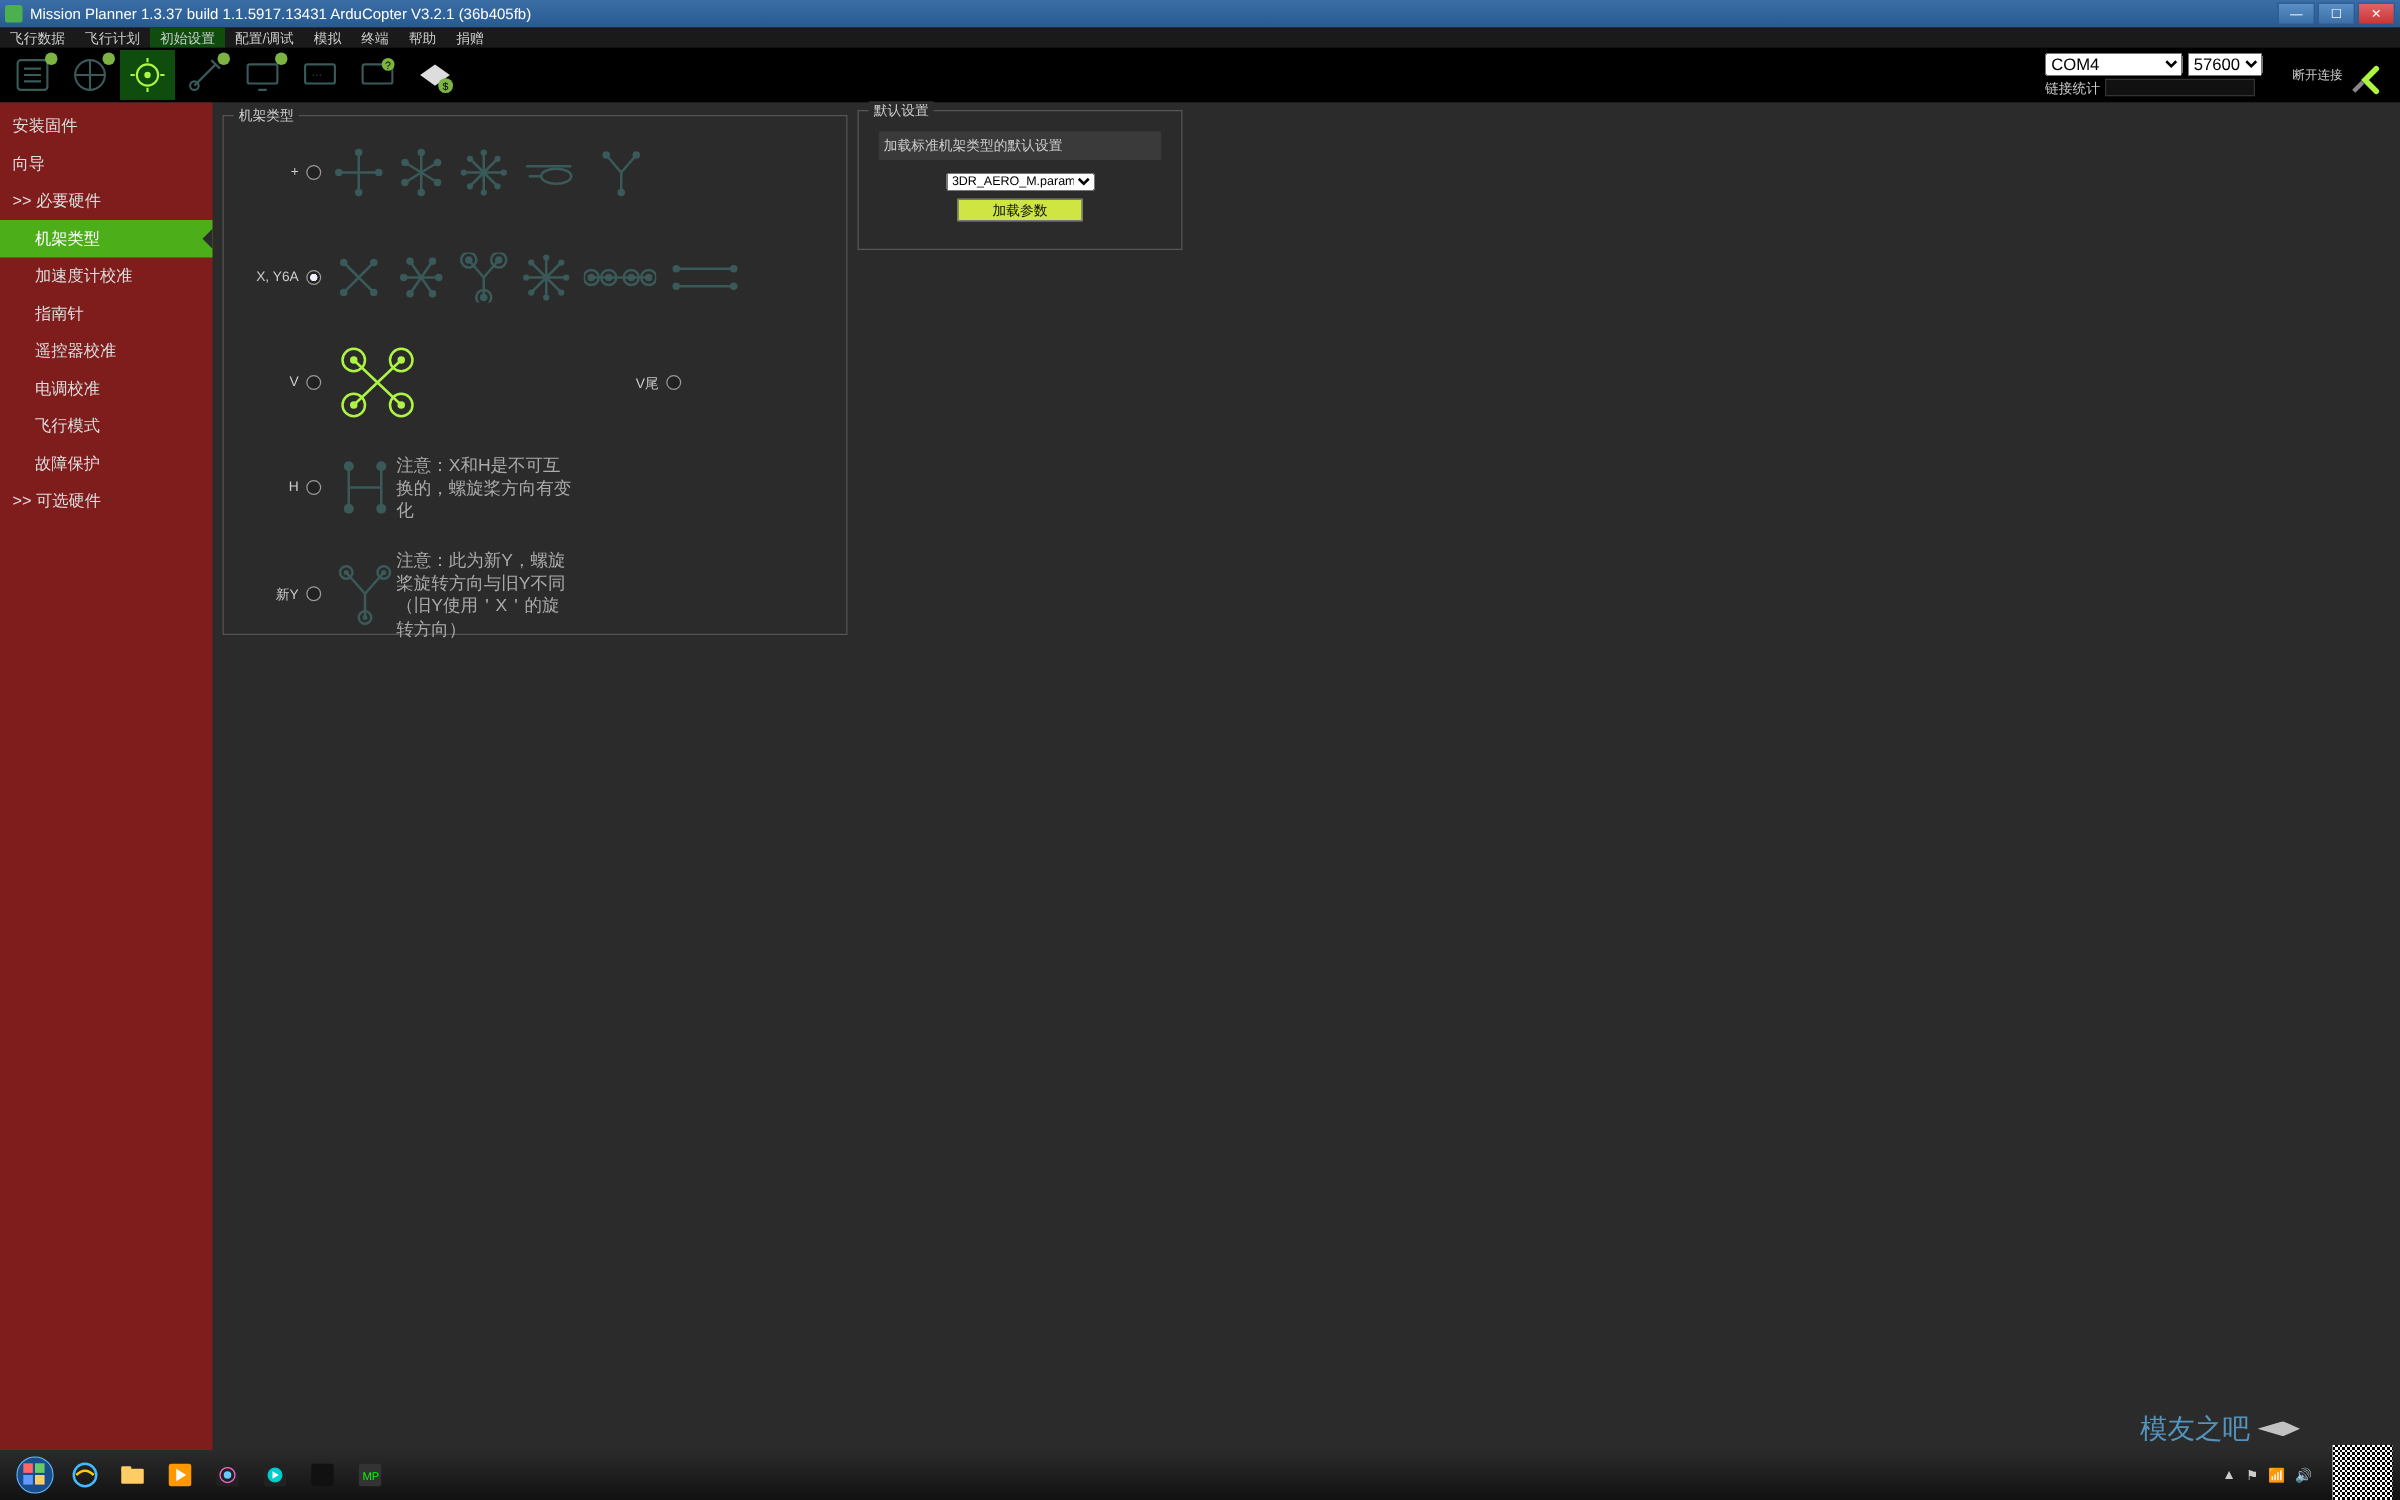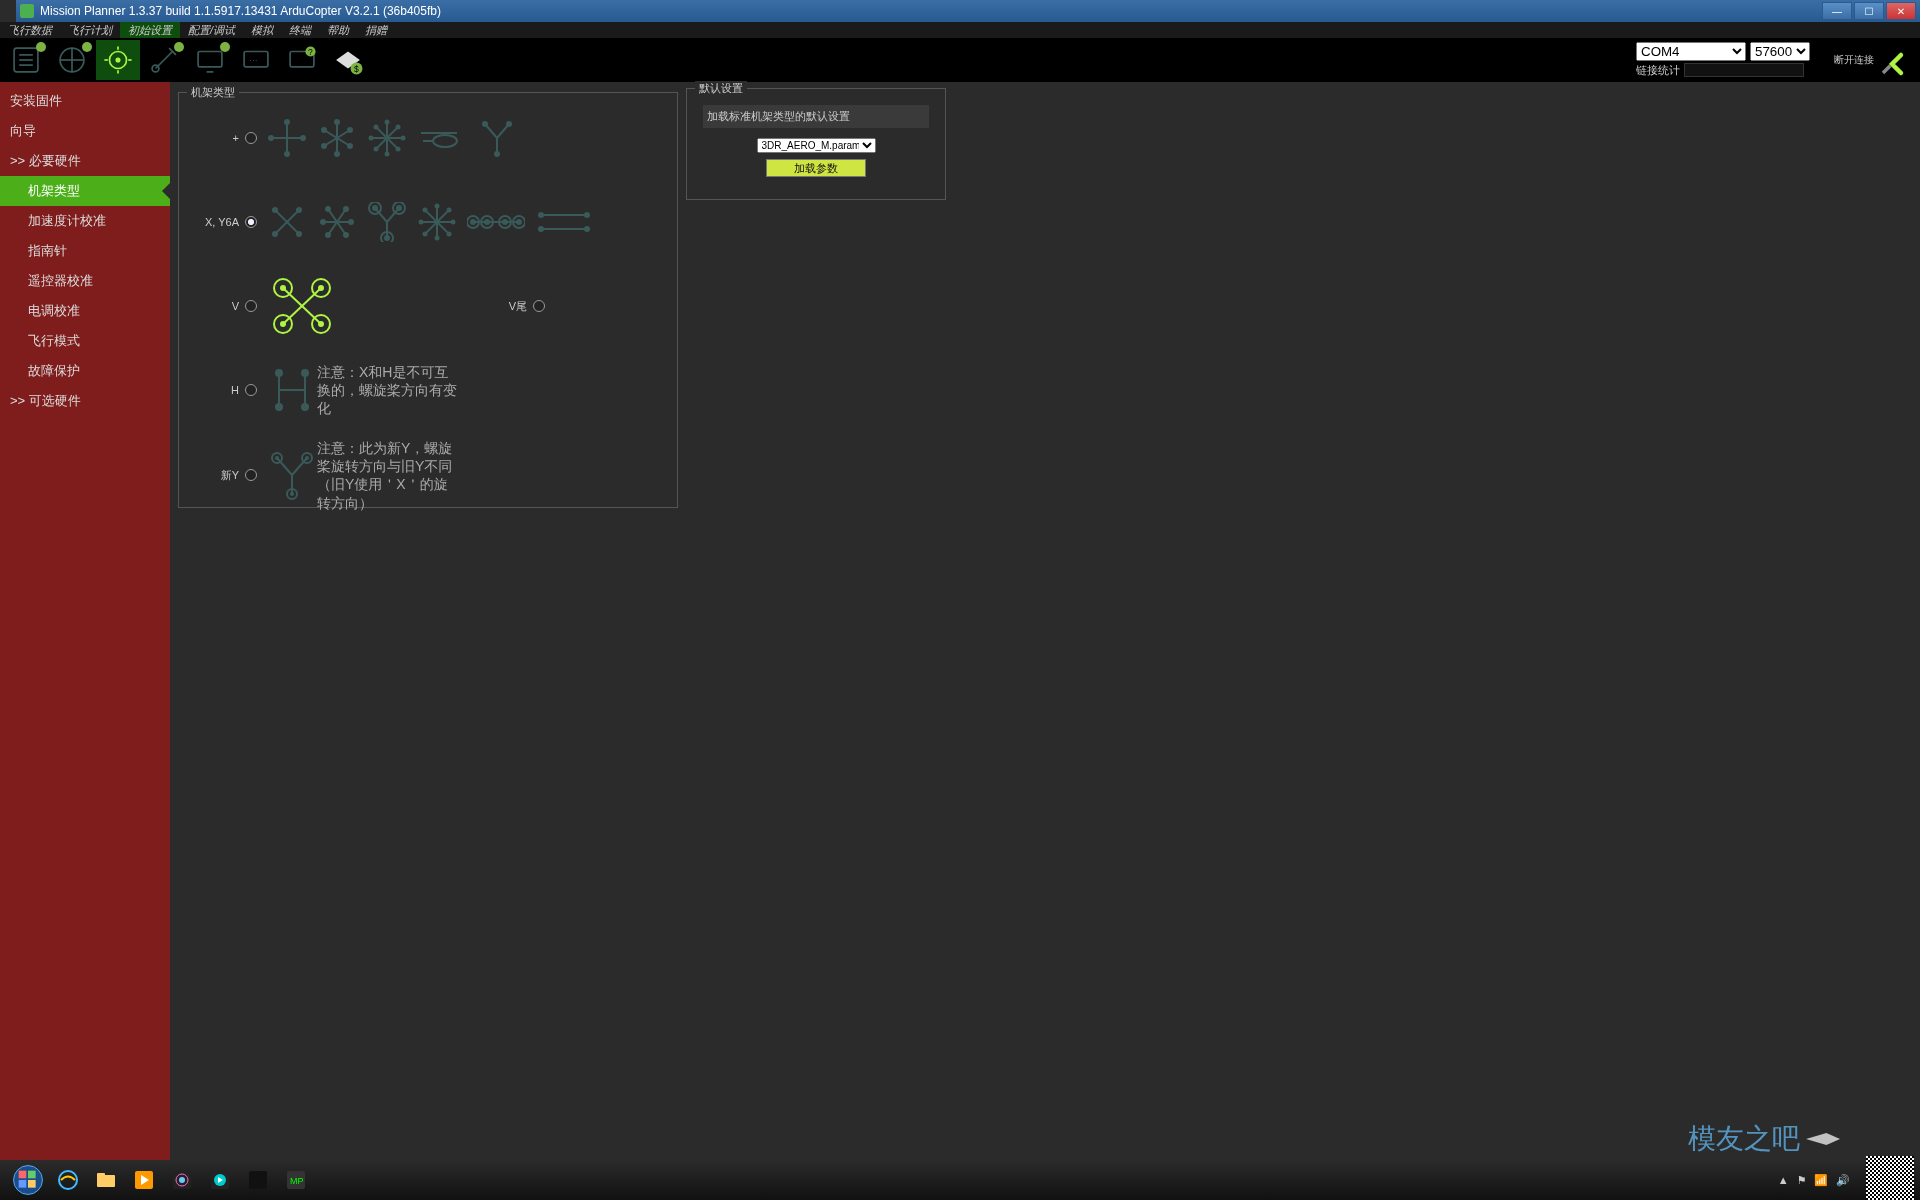--- a/index.html
+++ b/index.html
@@ -1,28 +1,28 @@
 <!DOCTYPE html>
 <html><head>
 <meta charset="utf-8">
 <style>
   * { margin: 0; padding: 0; box-sizing: border-box; font-family: "Microsoft YaHei", Arial, sans-serif; }
   body { background: #2b2b2b; color: #ddd; font-size: 12px; width: 1920px; height: 1200px; overflow: hidden; position: relative; }
 
   
-  .titlebar { height: 22px; background: linear-gradient(#3a6ea5, #285a92); display: flex; align-items: center; padding: 0 4px; color: #fff; font-size: 12px; justify-content: space-between; margin-left: 16px; }
+  .titlebar { height: 22px; background: linear-gradient(#3a6ea5, #285a92); display: flex; align-items: center; padding: 0 4px; color: #fff; font-size: 12px; justify-content: space-between; }
   .titlebar .left { display: flex; align-items: center; gap: 6px; }
   .titlebar .icon { width: 14px; height: 14px; background: #4caf50; border-radius: 2px; }
   .winbtns { display: flex; }
   .winbtn { width: 30px; height: 18px; background: linear-gradient(#5b8fc7, #3a6ea5); margin-left: 2px; border: 1px solid #2c5a90; display: flex; align-items: center; justify-content: center; font-size: 10px; color: #fff; cursor: pointer; }
   .winbtn.close { background: linear-gradient(#d66, #c33); }
 
   
   .menubar { height: 16px; background: #1a1a1a; display: flex; align-items: center; font-size: 11px; color: #ccc; }
-  .menubar .tab { padding: 0 8px; height: 100%; display: flex; align-items: center; cursor: pointer; font-style: italic; }
+  .menubar .tab { padding: 0 8px; height: 100%; display: flex; align-items: center; cursor: pointer; }
   .menubar .tab.active { background: #0e4d0e; }
 
   
   .toolbar { height: 44px; background: #000; display: flex; align-items: center; padding: 0 4px; }
   .toolbtn { width: 44px; height: 40px; margin-right: 2px; display: flex; align-items: center; justify-content: center; cursor: pointer; position: relative; }
   .toolbtn svg { width: 34px; height: 34px; }
   .toolbtn .badge { position: absolute; top: 2px; right: 2px; width: 10px; height: 10px; background: #7cb342; border-radius: 50%; }
   .toolbar .right { margin-left: auto; display: flex; align-items: center; gap: 24px; padding-right: 6px; color: #ccc; font-size: 11px; }
   .toolbar .statsrow { display:flex; flex-direction:column; gap:2px; align-items:flex-start; }
   .toolbar input.stats { width: 120px; height:14px; background:#111; border:1px solid #333; color:#ccc; font-size:10px; }
@@ -60,21 +60,21 @@
 
   
   .taskbar { position: absolute; left:0; right:0; bottom:0; height: 40px; background: linear-gradient(#2b2b2b, #111); display: flex; align-items: center; padding: 0 6px; }
   .startbtn { width: 44px; height: 40px; display:flex; align-items:center; justify-content:center; cursor:pointer; }
   .taskicon { width: 36px; height: 30px; margin-right: 2px; display:flex; align-items:center; justify-content:center; cursor:pointer; border-radius:2px; }
   .tray { margin-left:auto; display:flex; align-items:center; gap:8px; font-size:11px; color:#ccc; }
   .qr { width: 48px; height: 48px; background:
     repeating-linear-gradient(0deg, #000 0 2px, #fff 2px 4px),
     repeating-linear-gradient(90deg, #000 0 2px, #fff 2px 4px);
     background-blend-mode: difference; margin-left: 8px; }
-  .watermark { position:absolute; right:80px; bottom:42px; font-size:28px; color:#5aa6d8; opacity:.85; display:flex; align-items:center; gap:6px; }
+  .watermark { position:absolute; right:80px; bottom:42px; font-size:22px; color:#5aa6d8; opacity:.85; display:flex; align-items:center; gap:6px; }
   .watermark .plane { width:34px; height:12px; background:#ddd; clip-path: polygon(0 50%, 60% 0, 100% 50%, 60% 100%); }
 
   
   .fi { stroke:#3a5a5a; stroke-width:2; fill:none; }
   .fi.sel { stroke:#aef442; }
   .dot { fill:#3a5a5a; }
   .dot.sel { fill:#aef442; }
 
   
   .plug { width:36px; height:28px; }

